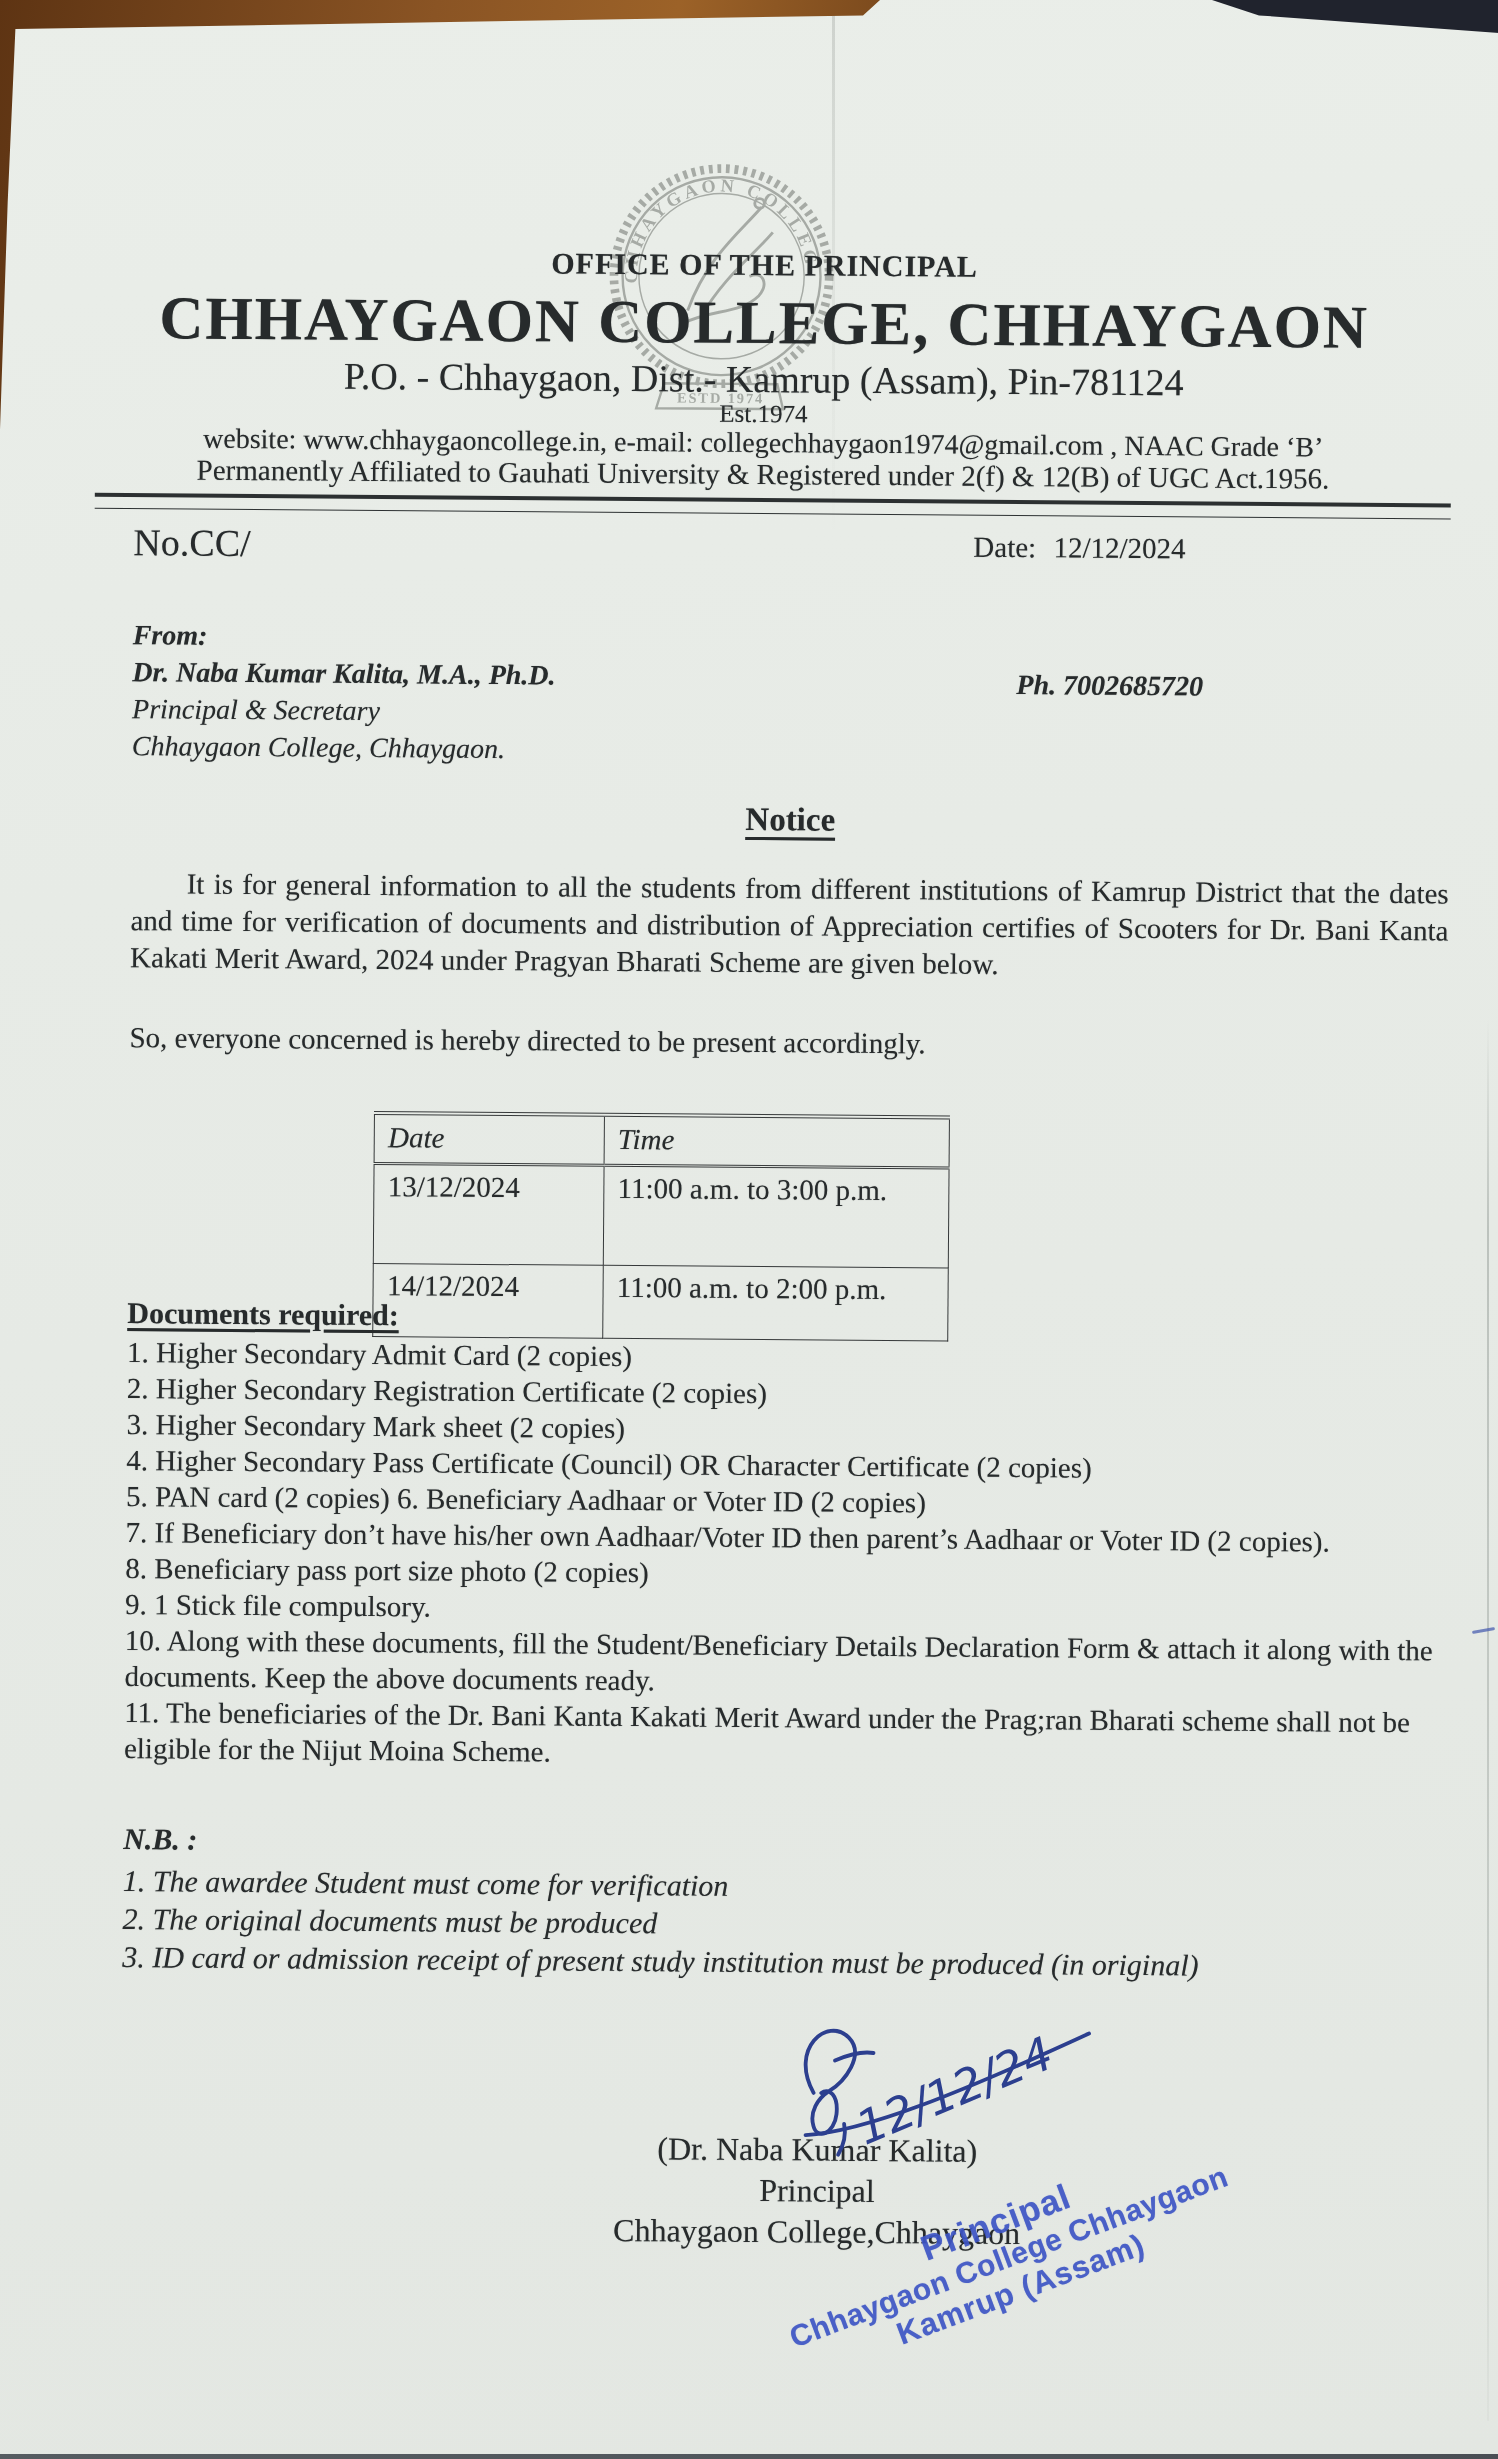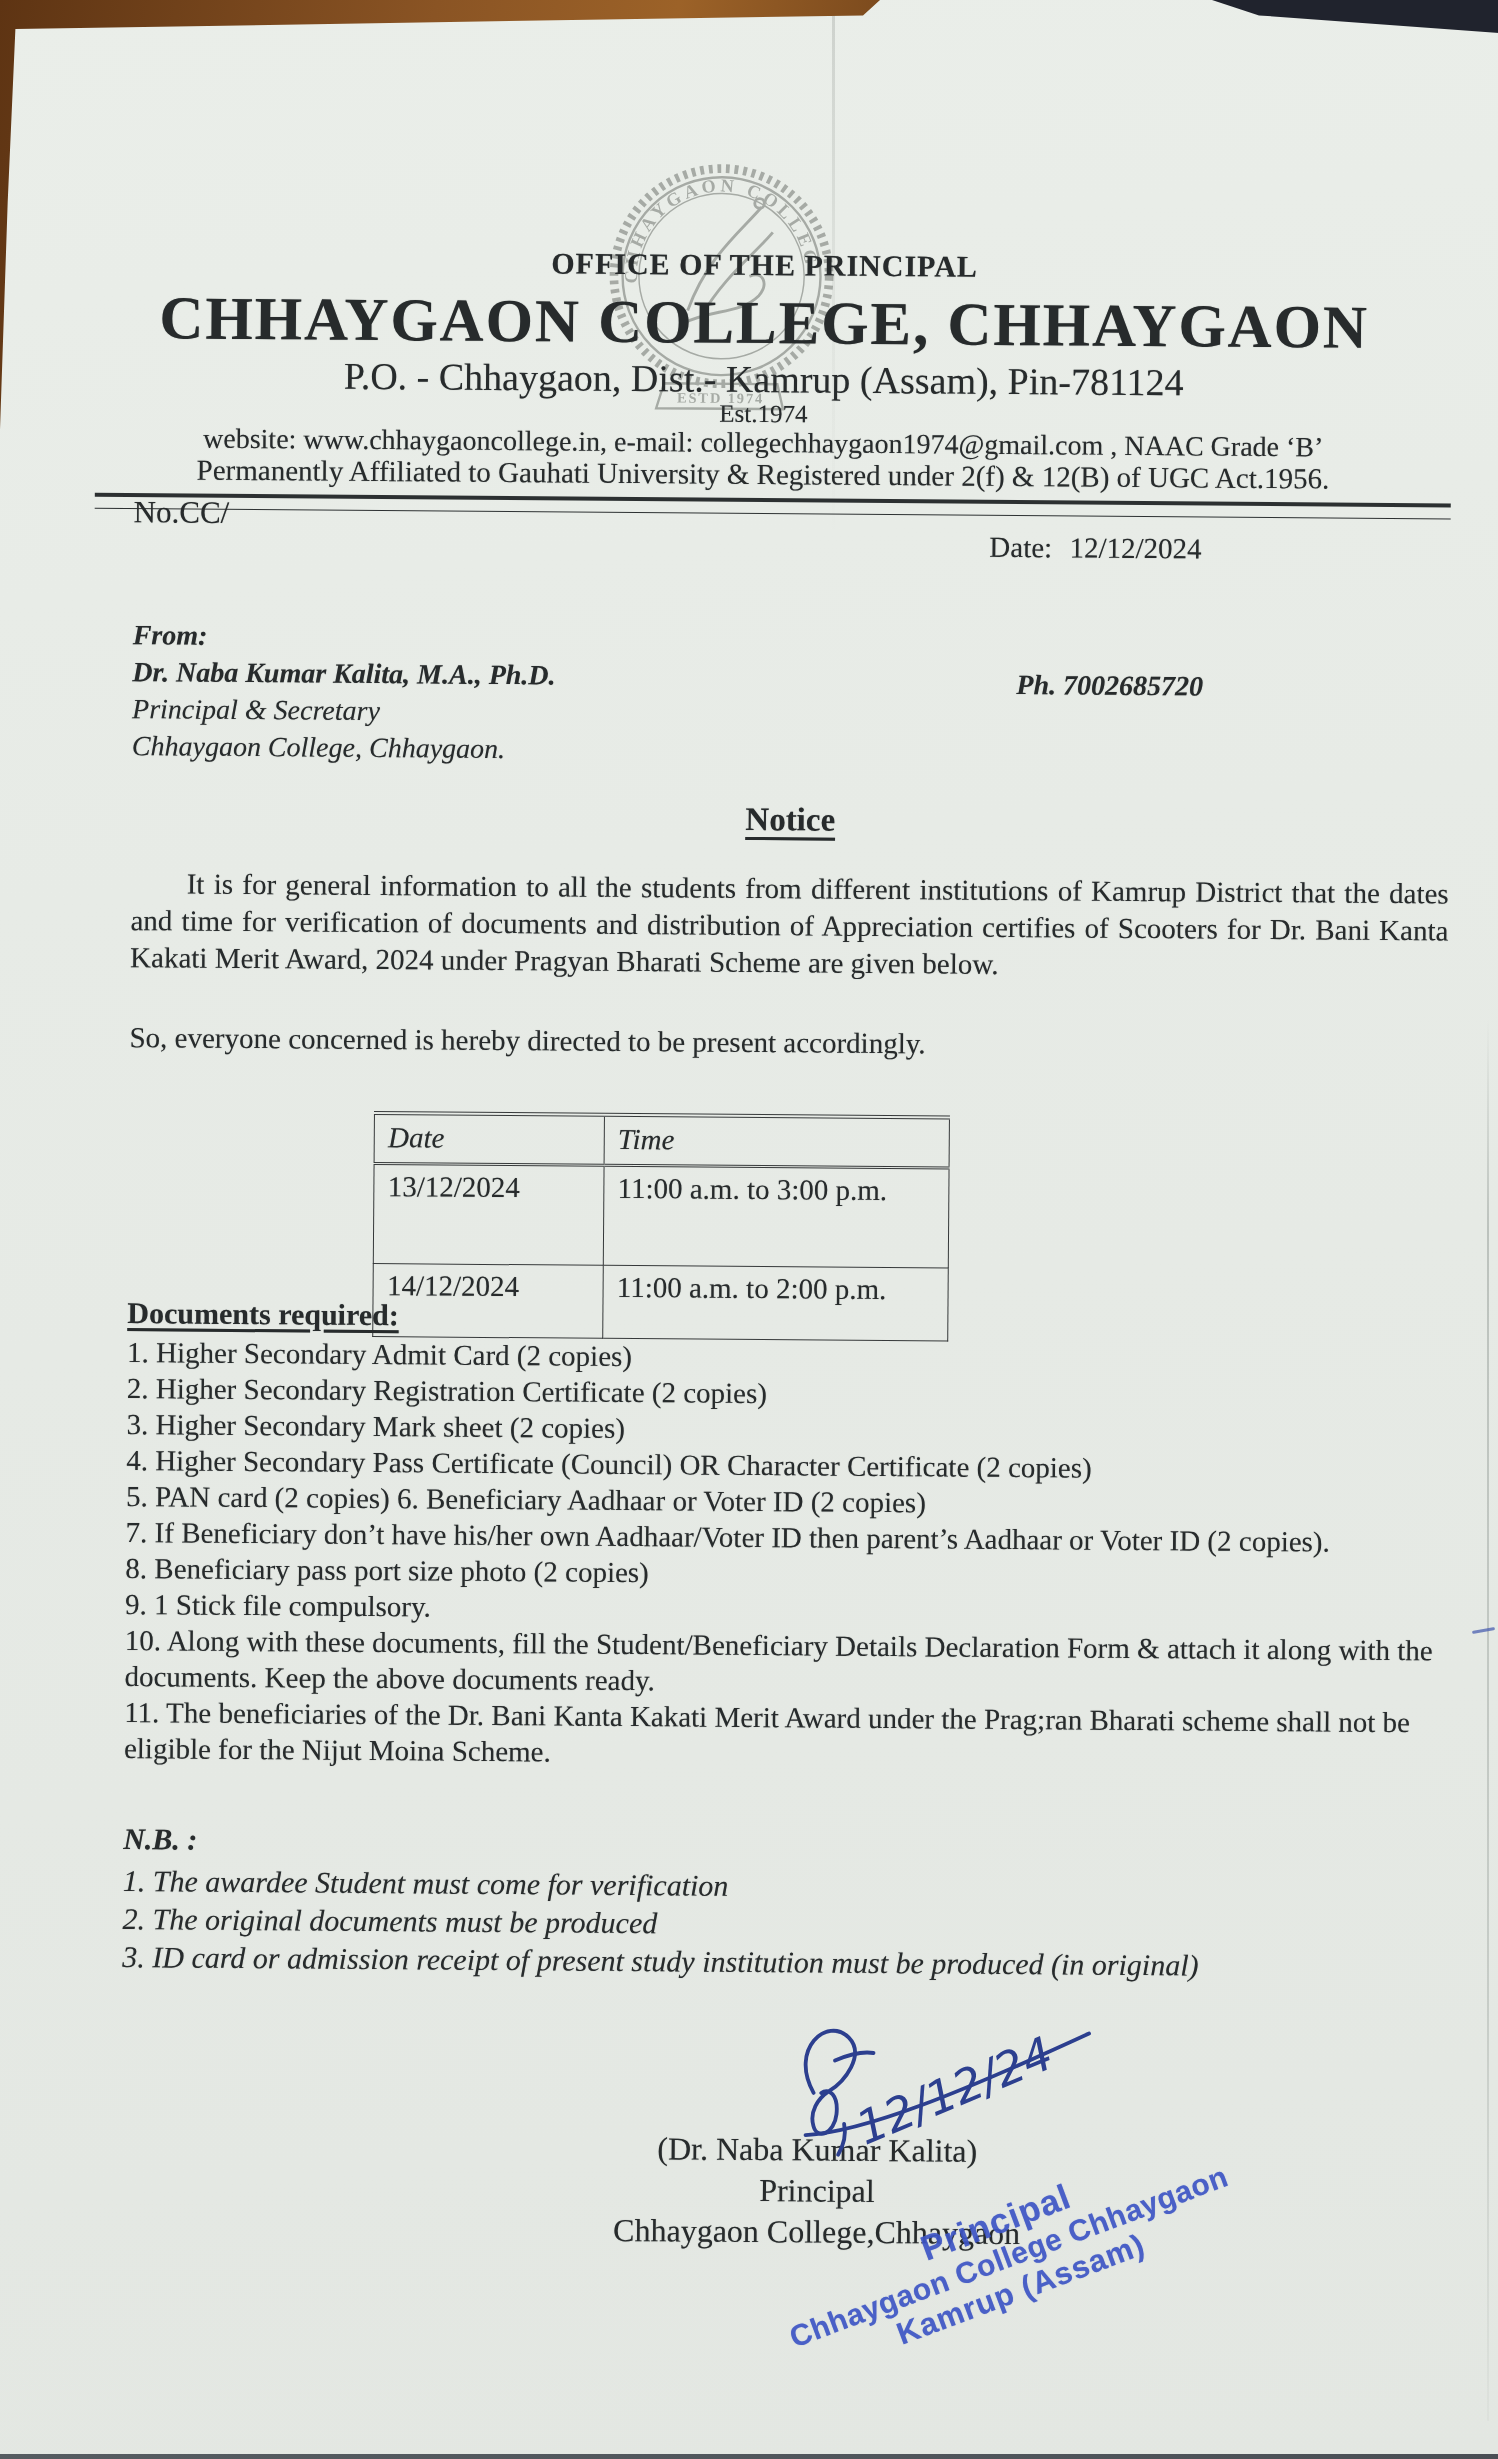--- a/index.html
+++ b/index.html
@@ -44,23 +44,23 @@
   
   .seal{left:588px;top:140px;opacity:.55;}
   .office-line{left:0;top:248px;width:1518px;font-weight:bold;font-size:30px;letter-spacing:1px;}
   .college-name{left:0;top:288px;width:1518px;font-weight:bold;font-size:61px;letter-spacing:1.9px;}
   .address-line{left:0;top:357px;width:1518px;font-size:38px;}
   .est-line{left:0;top:400px;width:1518px;font-size:25px;}
   .website-line{left:0;top:427px;width:1518px;font-size:28px;}
   .affiliation-line{left:0;top:458px;width:1518px;font-size:29px;}
   .header-rule{left:91px;top:498px;width:1356px;height:10.6px;border-top:4.8px solid #2c3031;border-bottom:1.9px solid #2c3031;}
   
-  .ref-no{left:130px;top:499px;font-size:31px;}
+  .ref-no{left:130px;top:525px;font-size:38px;}
   .date-line{left:970px;top:529px;font-size:29px;}
-  .date-line .lbl{margin-right:17.3px;margin-left:16px;}
+  .date-line .lbl{margin-right:17.3px;}
   
   .from-block{left:130px;top:621px;font-size:28px;font-style:italic;line-height:37px;}
   .from-block .b{font-weight:bold;}
   .phone{left:1014px;top:667px;font-size:28px;font-style:italic;font-weight:bold;}
   
   .notice-title{left:130px;top:801px;width:1318px;font-size:33px;font-weight:bold;}
   .notice-title span{text-decoration:underline;text-decoration-thickness:2.9px;text-underline-offset:6.7px;}
   .para1{left:130px;top:870px;width:1318px;font-size:29px;line-height:37px;text-align:justify;text-indent:56px;}
   .para2{left:130px;top:1026px;width:1318px;font-size:29px;}
   

